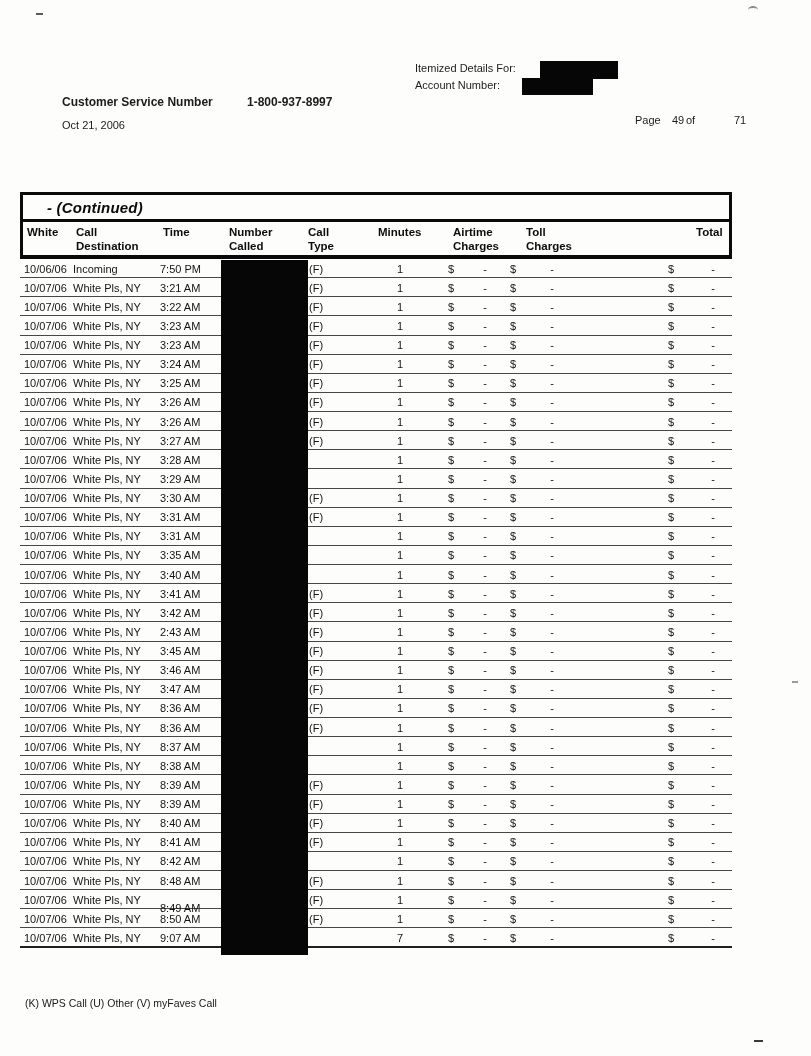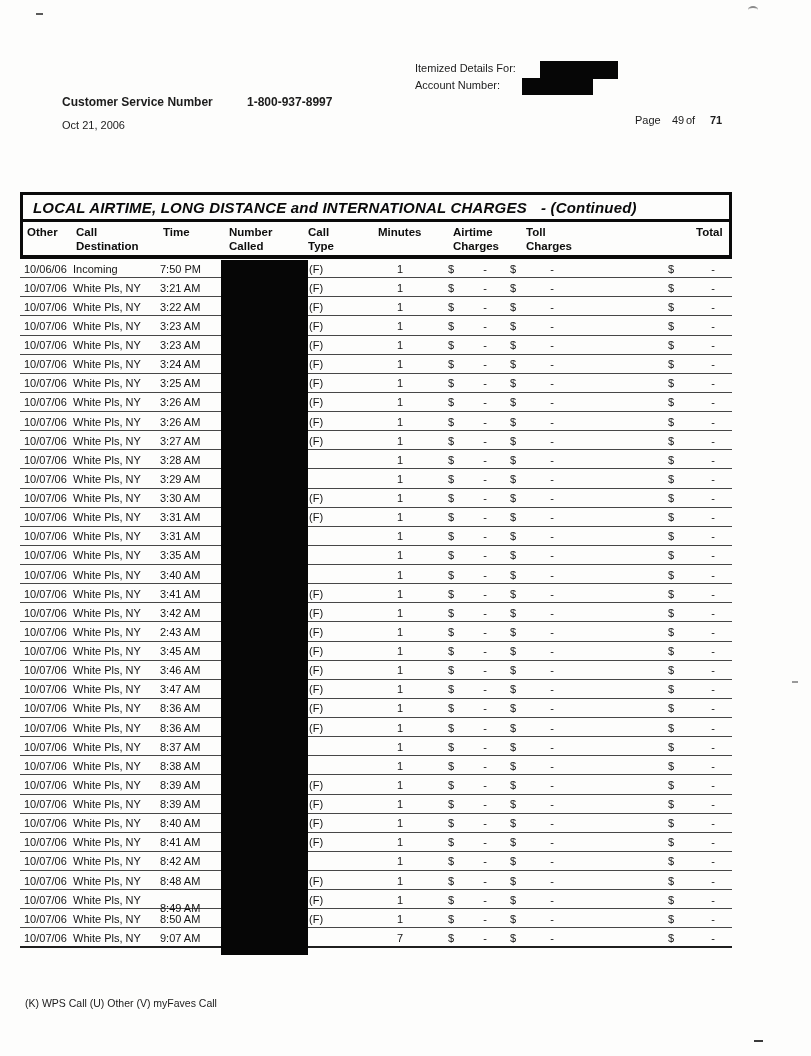--- a/index.html
+++ b/index.html
@@ -56,30 +56,29 @@
   <div class="redact" style="left:540px;top:61px;width:78px;height:18px;"></div>
   <div class="redact" style="left:522px;top:78px;width:71px;height:17px;"></div>
 
   <div class="abs lbl bold" style="left:62px;top:95px;font-size:12px;">Customer Service Number</div>
   <div class="abs lbl bold" style="left:247px;top:95px;font-size:12px;">1-800-937-8997</div>
   <div class="abs lbl" style="left:62px;top:119px;">Oct 21, 2006</div>
 
   <div class="abs lbl" style="left:635px;top:114px;">Page</div>
   <div class="abs lbl" style="left:672px;top:114px;">49</div>
   <div class="abs lbl" style="left:686px;top:114px;">of</div>
-  <div class="abs lbl" style="left:710px;top:114px;font-weight:bold;">71</div>
+  <div class="abs lbl" style="left:734px;top:114px;">71</div>
 
   <div class="tablewrap">
     <div class="title-box">
-      <span>LOCAL AIRTIME, LONG DISTANCE and INTERNATIONAL CHARGES</span>
       <span class="title-cont">- (Continued)</span>
     </div>
     <div class="header-box" id="header-cells">
         <div class="hcell" style="left: 4px;">
-          <div>Other</div>
+          <div>White</div>
           <div></div>
         </div>
         <div class="hcell" style="left: 53px;">
           <div>Call</div>
           <div>Destination</div>
         </div>
         <div class="hcell" style="left: 140px;">
           <div>Time</div>
           <div></div>
         </div>

